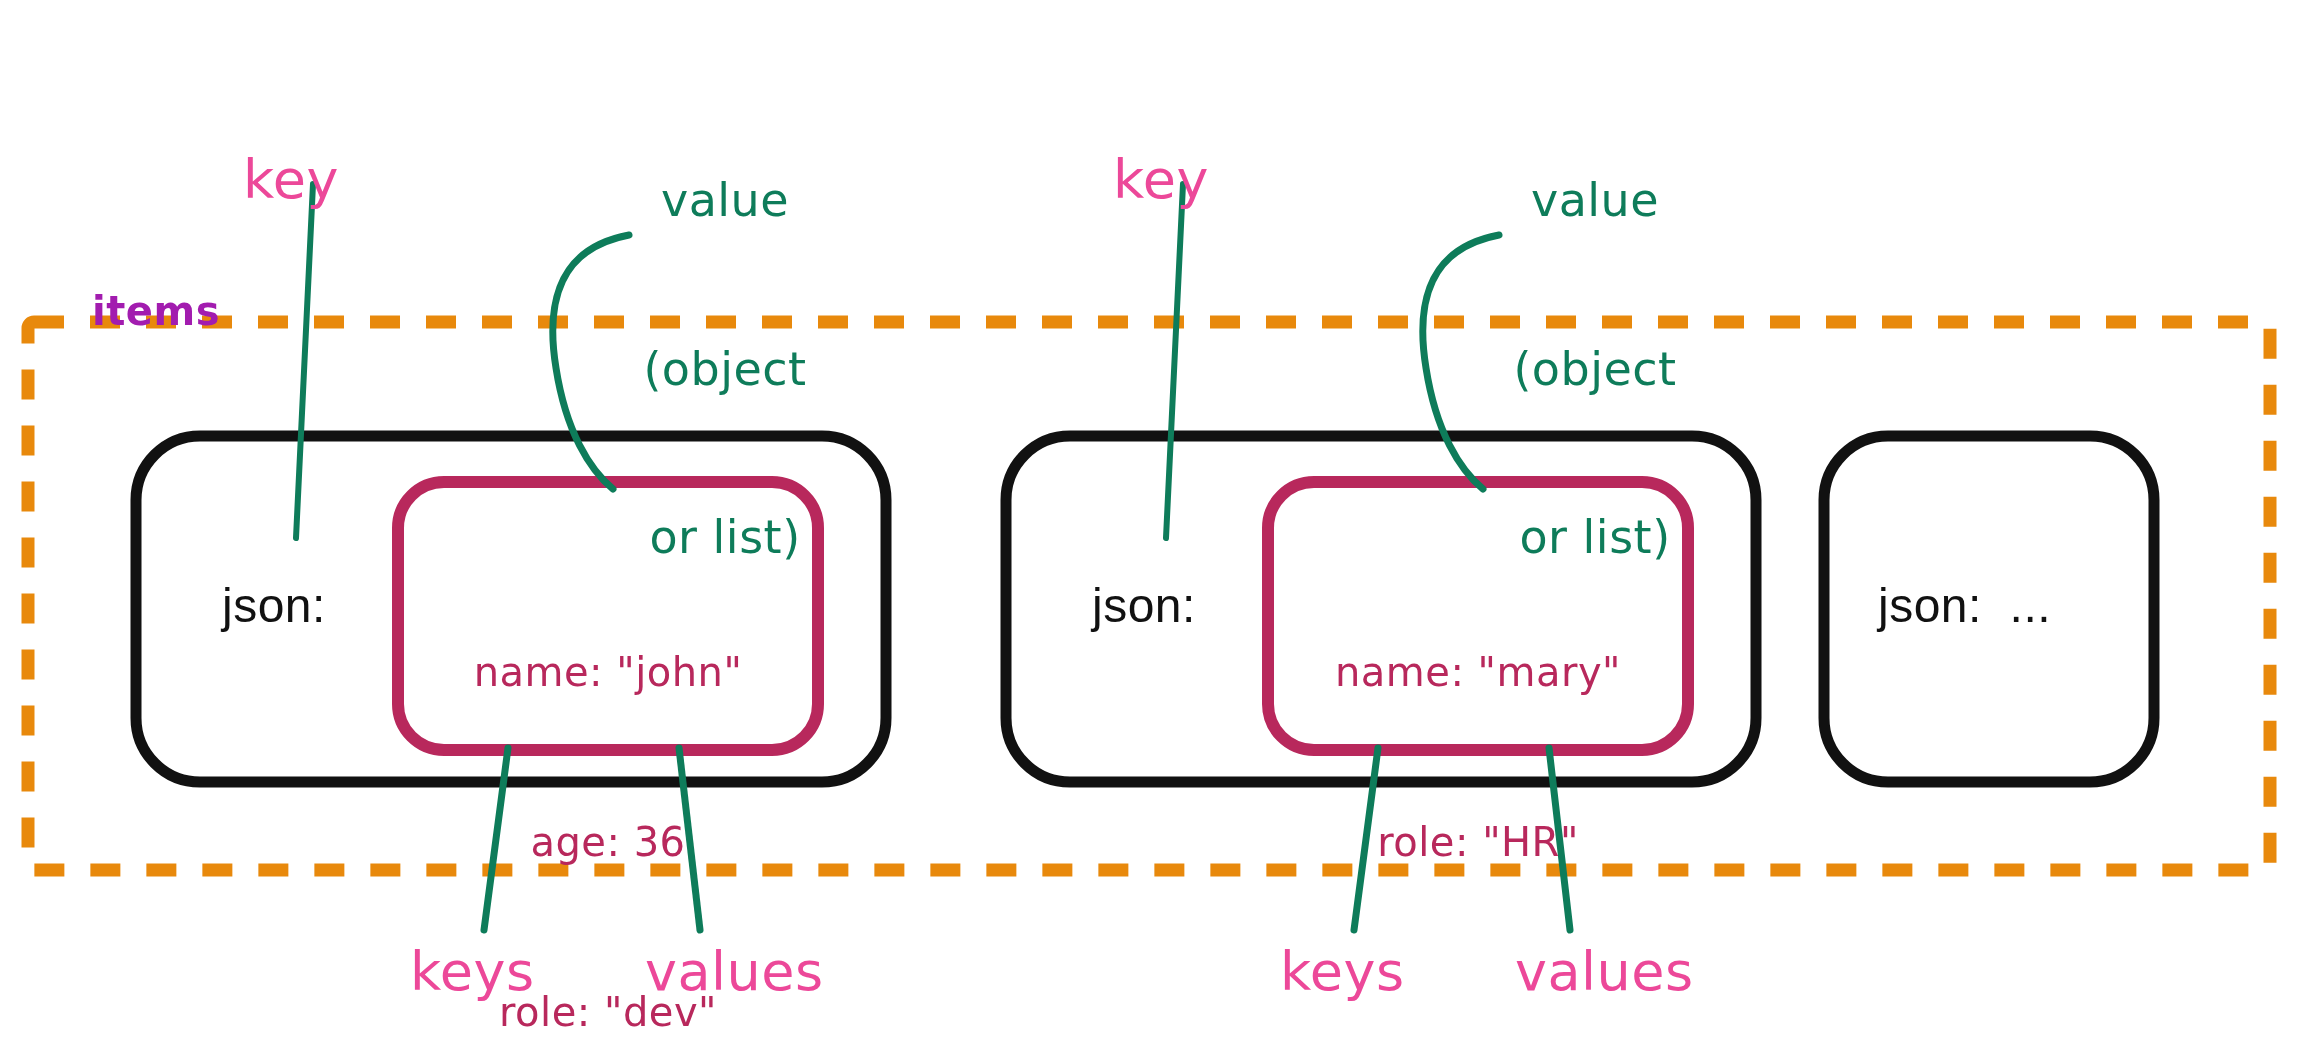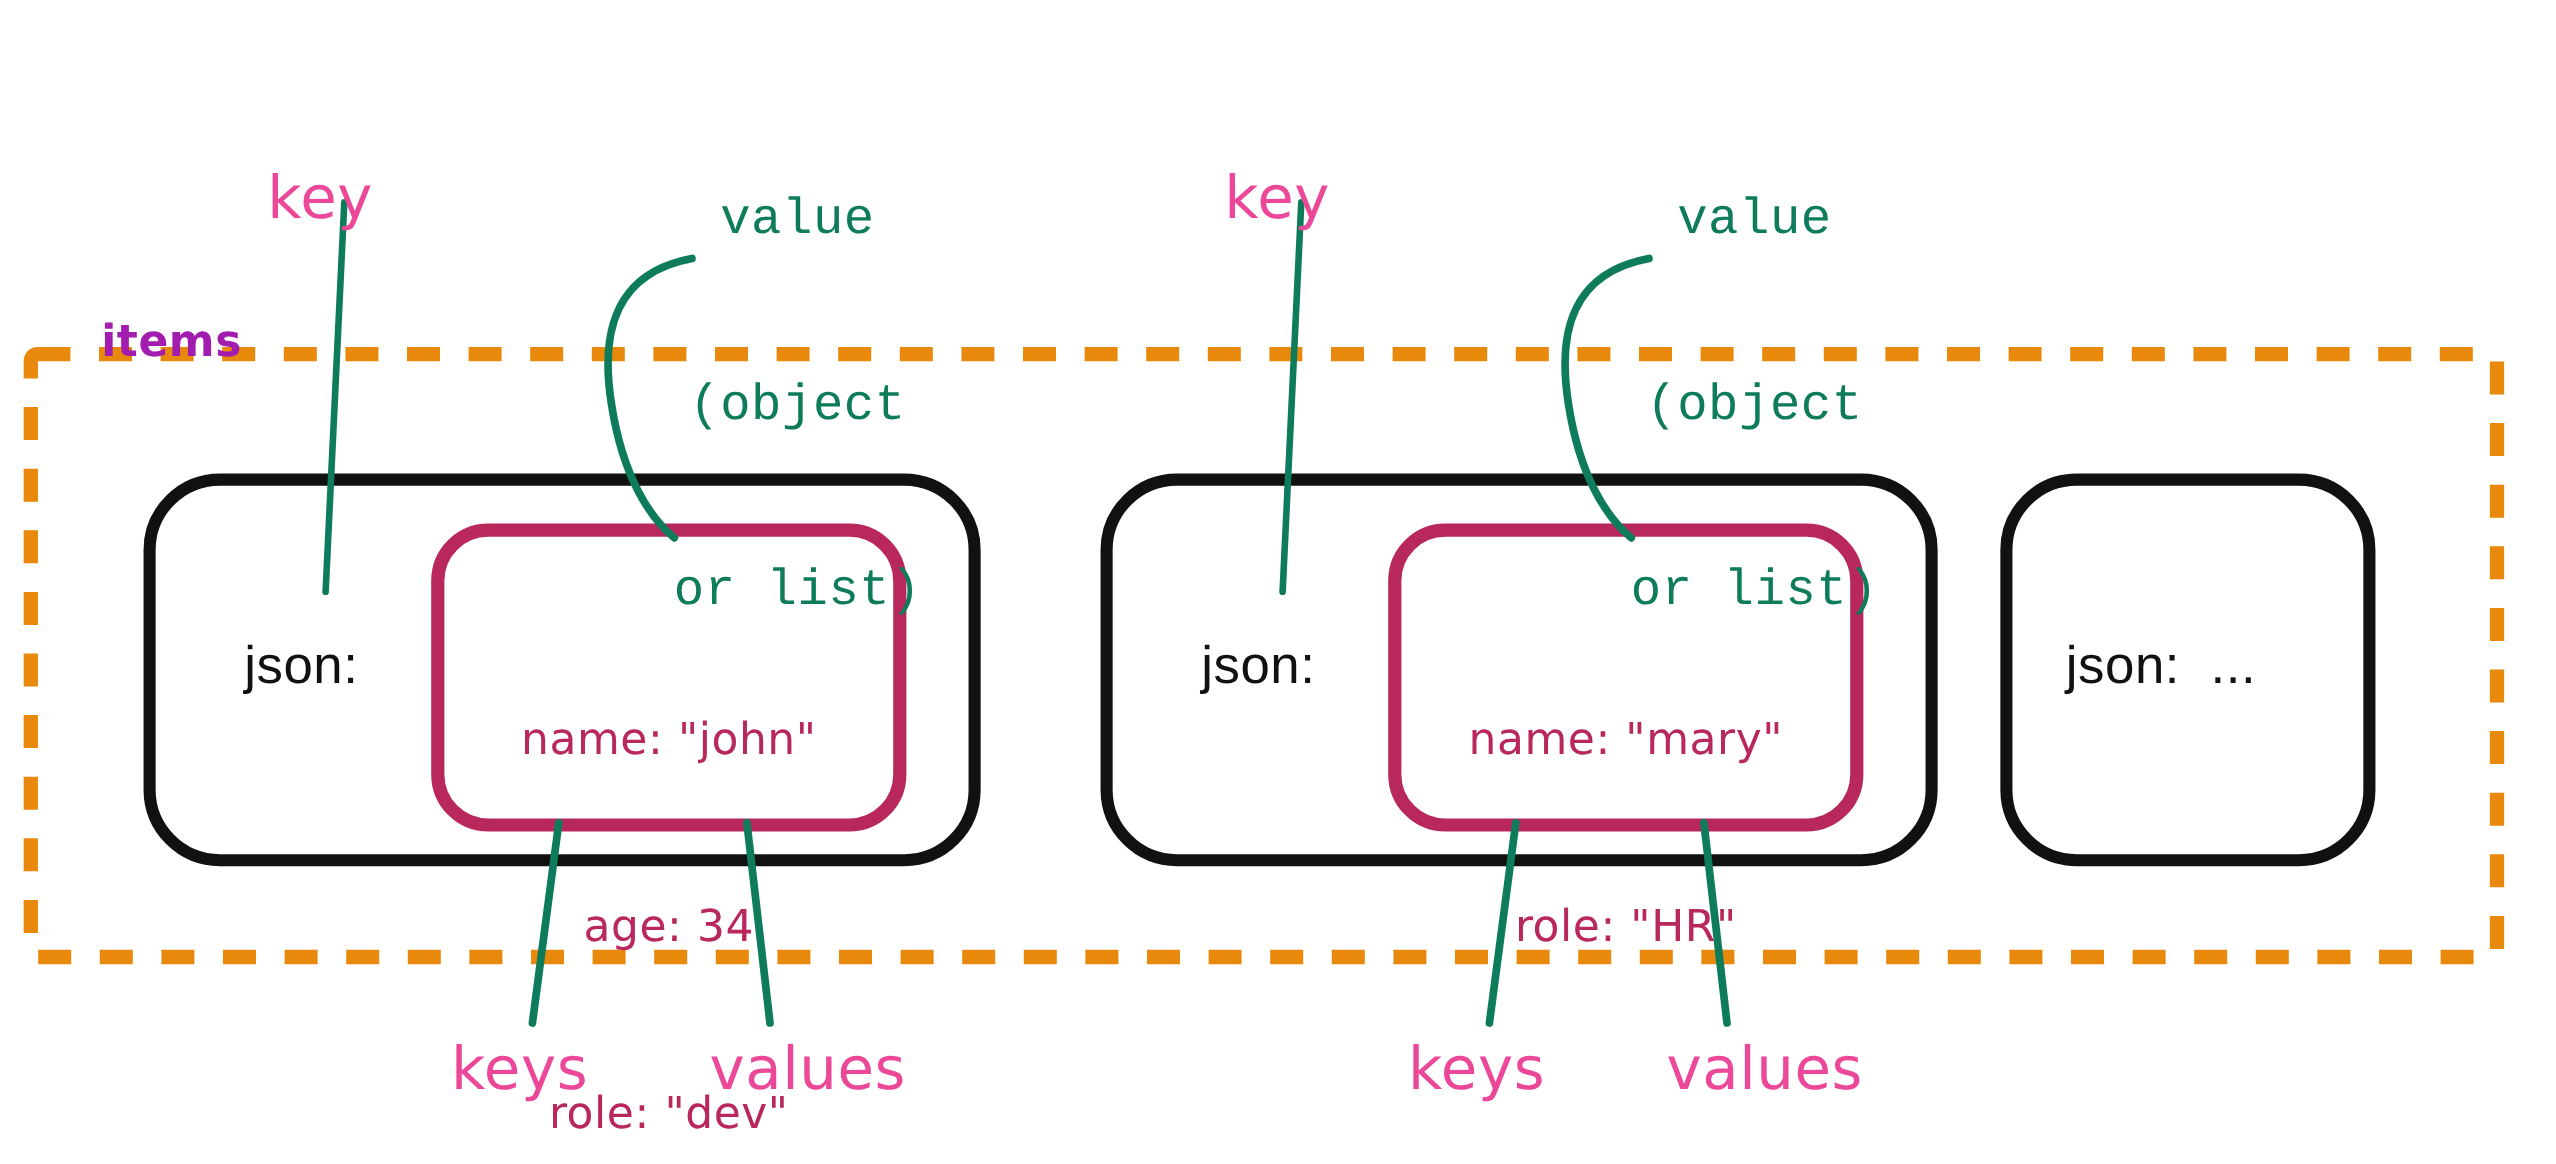--- a/index.html
+++ b/index.html
@@ -19,21 +19,20 @@
     position: absolute;
     left: 0; top: 0;
     width: 2324px;
     height: 1058px;
   }
   .lbl {
     position: absolute;
     white-space: pre;
     line-height: 1.18;
     letter-spacing: 0.5px;
-    font-family: Liberation Mono, monospace;
   }
   .green-lbl {
     color: #ec4899;
     font-size: 54px;
     font-weight: 400;
     text-align: left;
     font-family: "DejaVu Sans", sans-serif;
   }
   .green-lbl-multi {
     color: #0E7C5A;
@@ -117,21 +116,21 @@
   </div>
 
   <div class="lbl green-lbl" style="left:1280px; top:940px; width:150px;">keys</div>
 
   <div class="lbl green-lbl" style="left:1515px; top:940px; width:190px;">values</div>
 
   <div class="lbl black-lbl" style="left:222px; top:578px;">json:</div>
 
   <div class="lbl crimson-lbl" style="left:398px; top:530px; width:420px;">
     <span class="crimson-line">name: "john"</span>
-    <span class="crimson-line">age: 34</span>
+    <span class="crimson-line">age: 36</span>
     <span class="crimson-line">role: "dev"</span>
   </div>
 
   <div class="lbl black-lbl" style="left:1092px; top:578px;">json:</div>
 
   <div class="lbl crimson-lbl" style="left:1268px; top:530px; width:420px;">
     <span class="crimson-line">name: "mary"</span>
     <span class="crimson-line">role: "HR"</span>
   </div>
 

